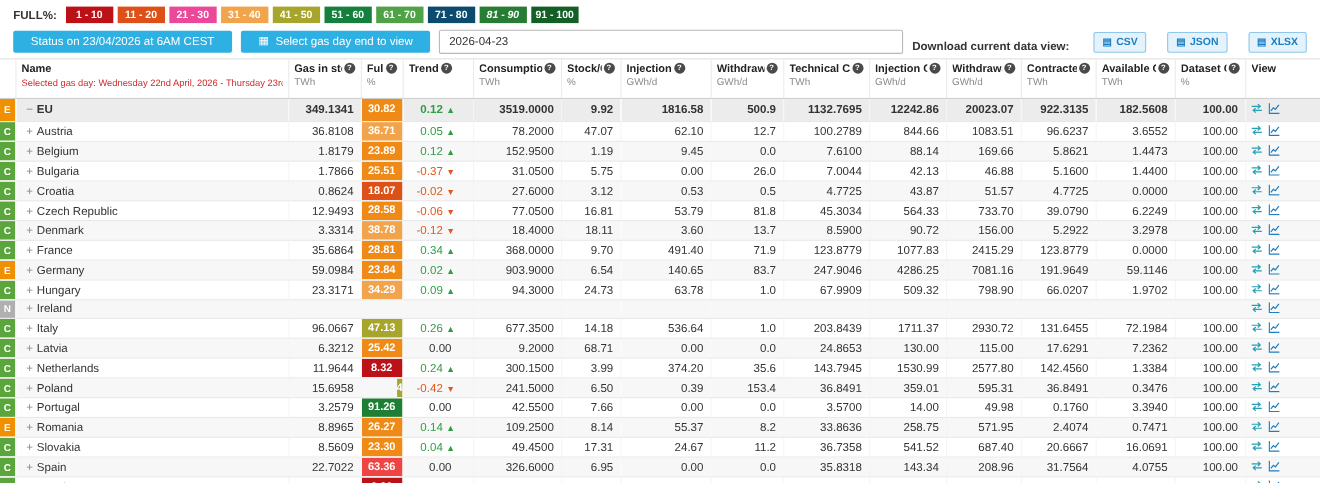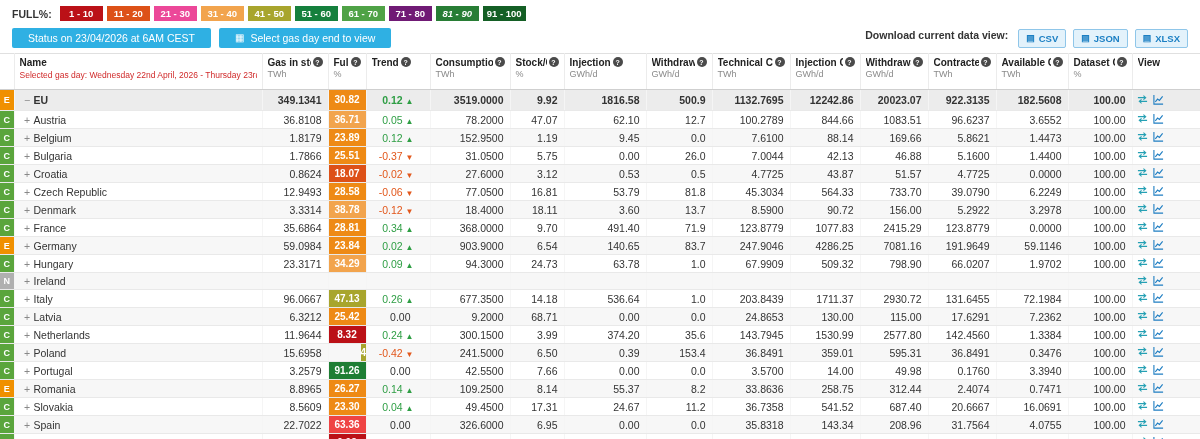--- a/index.html
+++ b/index.html
@@ -9,21 +9,21 @@
   
   .legend-bar{display:flex;align-items:center;gap:5px;padding:4px 12px 2px;height:25px}
   .legend-label{font-weight:bold;font-size:10.5px;margin-right:3px}
   .legend-box{color:#fff;font-weight:bold;font-size:9.5px;padding:2px 0;width:43px;text-align:center;cursor:pointer}
 
   
   .toolbar{display:flex;align-items:center;gap:8px;padding:2px 12px 4px;height:28px}
   .btn-cyan{background:#2fb0e3;color:#fff;border:none;font-size:10.5px;padding:4px 16px;border-radius:2px;display:flex;align-items:center;gap:6px;cursor:pointer;font-family:inherit;white-space:nowrap}
   .cal-glyph{font-size:10px;line-height:1}
   .date-input{width:540px;border:1px solid #b9b9b9;border-radius:2px;padding:3px 8px;font-size:10.5px;font-family:inherit;color:#333;height:22px}
-  .dl-group{margin-left:auto;display:flex;align-items:flex-start;gap:7px}
+  .dl-group{margin-left:auto;display:flex;align-items:flex-end;gap:19px}
   .dl-label{font-weight:bold;font-size:10.5px;margin-right:3px;white-space:nowrap}
   .btn-dl{background:#e3f2fb;border:1px solid #8fc6e9;color:#1b7fc3;font-size:9.5px;font-weight:bold;padding:3px 7px;border-radius:2px;display:flex;gap:4px;align-items:center;cursor:pointer;font-family:inherit}
   .file-glyph{font-size:9px;line-height:1}
 
   
   table{width:1200px;border-collapse:collapse;table-layout:fixed;font-size:10.5px}
   thead th{border-top:1px solid #e0e0e0;border-bottom:1px solid #cfcfcf;border-right:1px solid #ececec;vertical-align:top;padding:3px 5px 2px;font-weight:bold;text-align:left;height:36px;background:#fff}
   .h-top{display:flex;justify-content:flex-start;align-items:flex-start}
   .h-label{font-size:10px;color:#222;white-space:nowrap;overflow:hidden}
   .info{width:10px;height:10px;min-width:10px;border-radius:50%;background:#4a4a4a;color:#fff;font-size:7px;display:inline-flex;align-items:center;justify-content:center;font-weight:bold;margin-left:2px;cursor:pointer}
@@ -57,34 +57,35 @@
 <div class="legend-bar">
   <span class="legend-label">FULL%:</span>
   <span style="display:flex;gap:4px;">
       <span class="legend-box" style="background: rgb(187, 17, 23);">1 - 10</span>
       <span class="legend-box" style="background: rgb(221, 81, 24);">11 - 20</span>
       <span class="legend-box" style="background: #ec4899;">21 - 30</span>
       <span class="legend-box" style="background: rgb(242, 164, 77);">31 - 40</span>
       <span class="legend-box" style="background: rgb(168, 165, 45);">41 - 50</span>
       <span class="legend-box" style="background: #15803d;">51 - 60</span>
       <span class="legend-box" style="background: rgb(79, 162, 70);">61 - 70</span>
-      <span class="legend-box" style="background: #701a75;">71 - 80</span>
+      <span class="legend-box" style="background: #0c4a6e;">71 - 80</span>
       <span class="legend-box" style="background: rgb(40, 125, 53); font-style: italic;">81 - 90</span>
       <span class="legend-box" style="background: rgb(20, 95, 37);">91 - 100</span>
     </span>
 </div>
 
 <div class="toolbar">
   <button class="btn-cyan">
     <span>Status on 23/04/2026 at 6AM CEST</span>
   </button>
   <button class="btn-cyan">
     <span class="cal-glyph">▦</span>
     <span>Select gas day end to view</span>
   </button>
+  <input class="date-input" type="text" value="2026-04-23" style="">
   <div class="dl-group">
     <span class="dl-label">Download current data view:</span>
     <button class="btn-dl">
       <span class="file-glyph">▤</span>
       <span>CSV</span>
     </button>
     <button class="btn-dl">
       <span class="file-glyph">▤</span>
       <span>JSON</span>
     </button>
@@ -711,21 +712,21 @@
     <td class="full-cell">
           <span class="full-box" style="background: rgb(238, 138, 21);">26.27</span>
         </td>
     <td class="trend-cell"><span class="trend-val up">0.14</span><span class="trend-arrow up">▲</span></td>
     <td class="num">109.2500</td>
     <td class="num">8.14</td>
     <td class="num">55.37</td>
     <td class="num">8.2</td>
     <td class="num">33.8636</td>
     <td class="num">258.75</td>
-    <td class="num">312.44</td>
+    <td class="num">571.95</td>
     <td class="num">2.4074</td>
     <td class="num">0.7471</td>
     <td class="num">100.00</td>
     <td class="view-cell">
       <span class="vicon"><svg width="11" height="11" viewBox="0 0 12 12">
               <path d="M1 4h8M7 1.8 9.5 4 7 6.2M11 8H3M5 5.8 2.5 8 5 10.2" stroke="#25a0b4" stroke-width="1.2" fill="none"></path>
             </svg></span>
       <span class="vicon"><svg width="11" height="11" viewBox="0 0 12 12">
               <path d="M1 1v10h10" stroke="#1f7ec2" stroke-width="1.2" fill="none"></path>
               <path d="M2.5 8.5 5 5.5 7 7l3.5-4.5" stroke="#1f7ec2" stroke-width="1.2" fill="none"></path>

